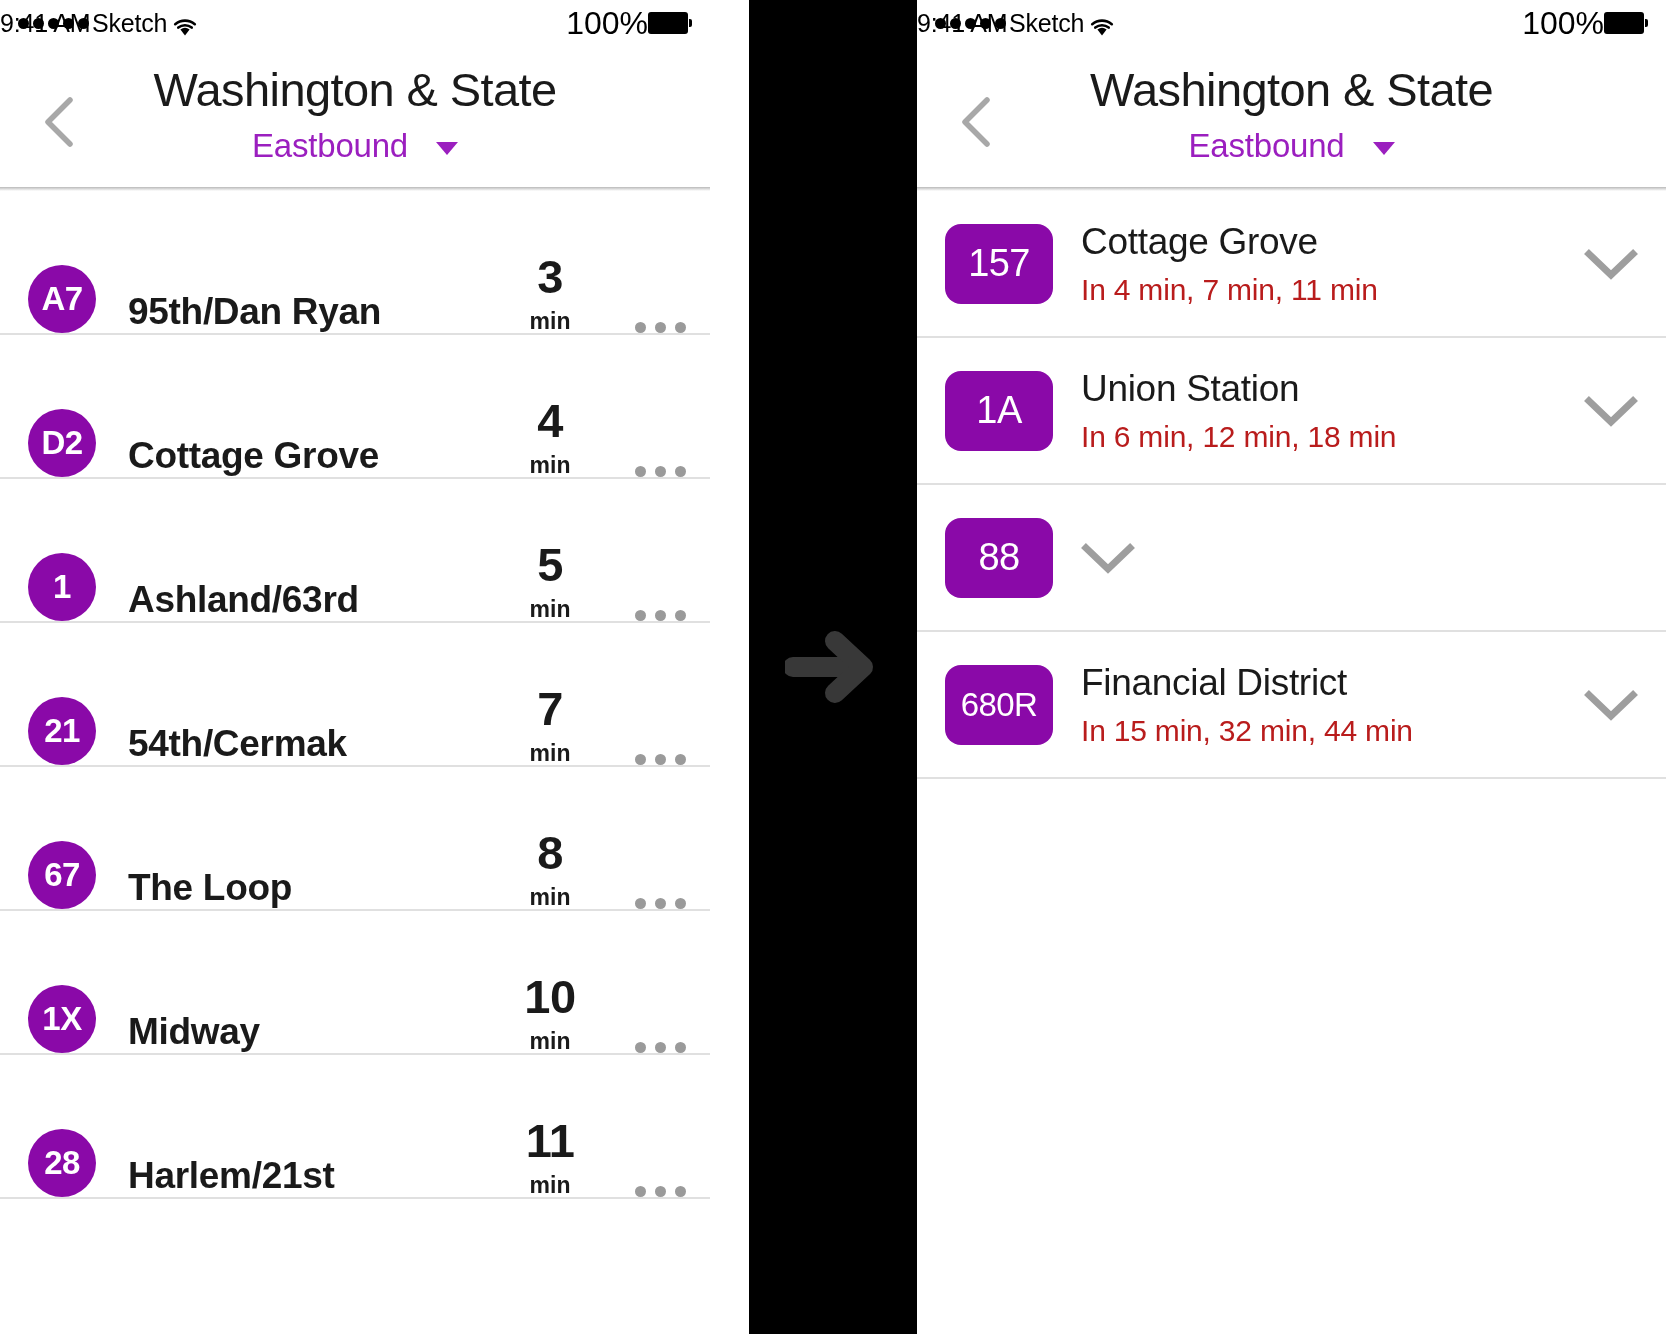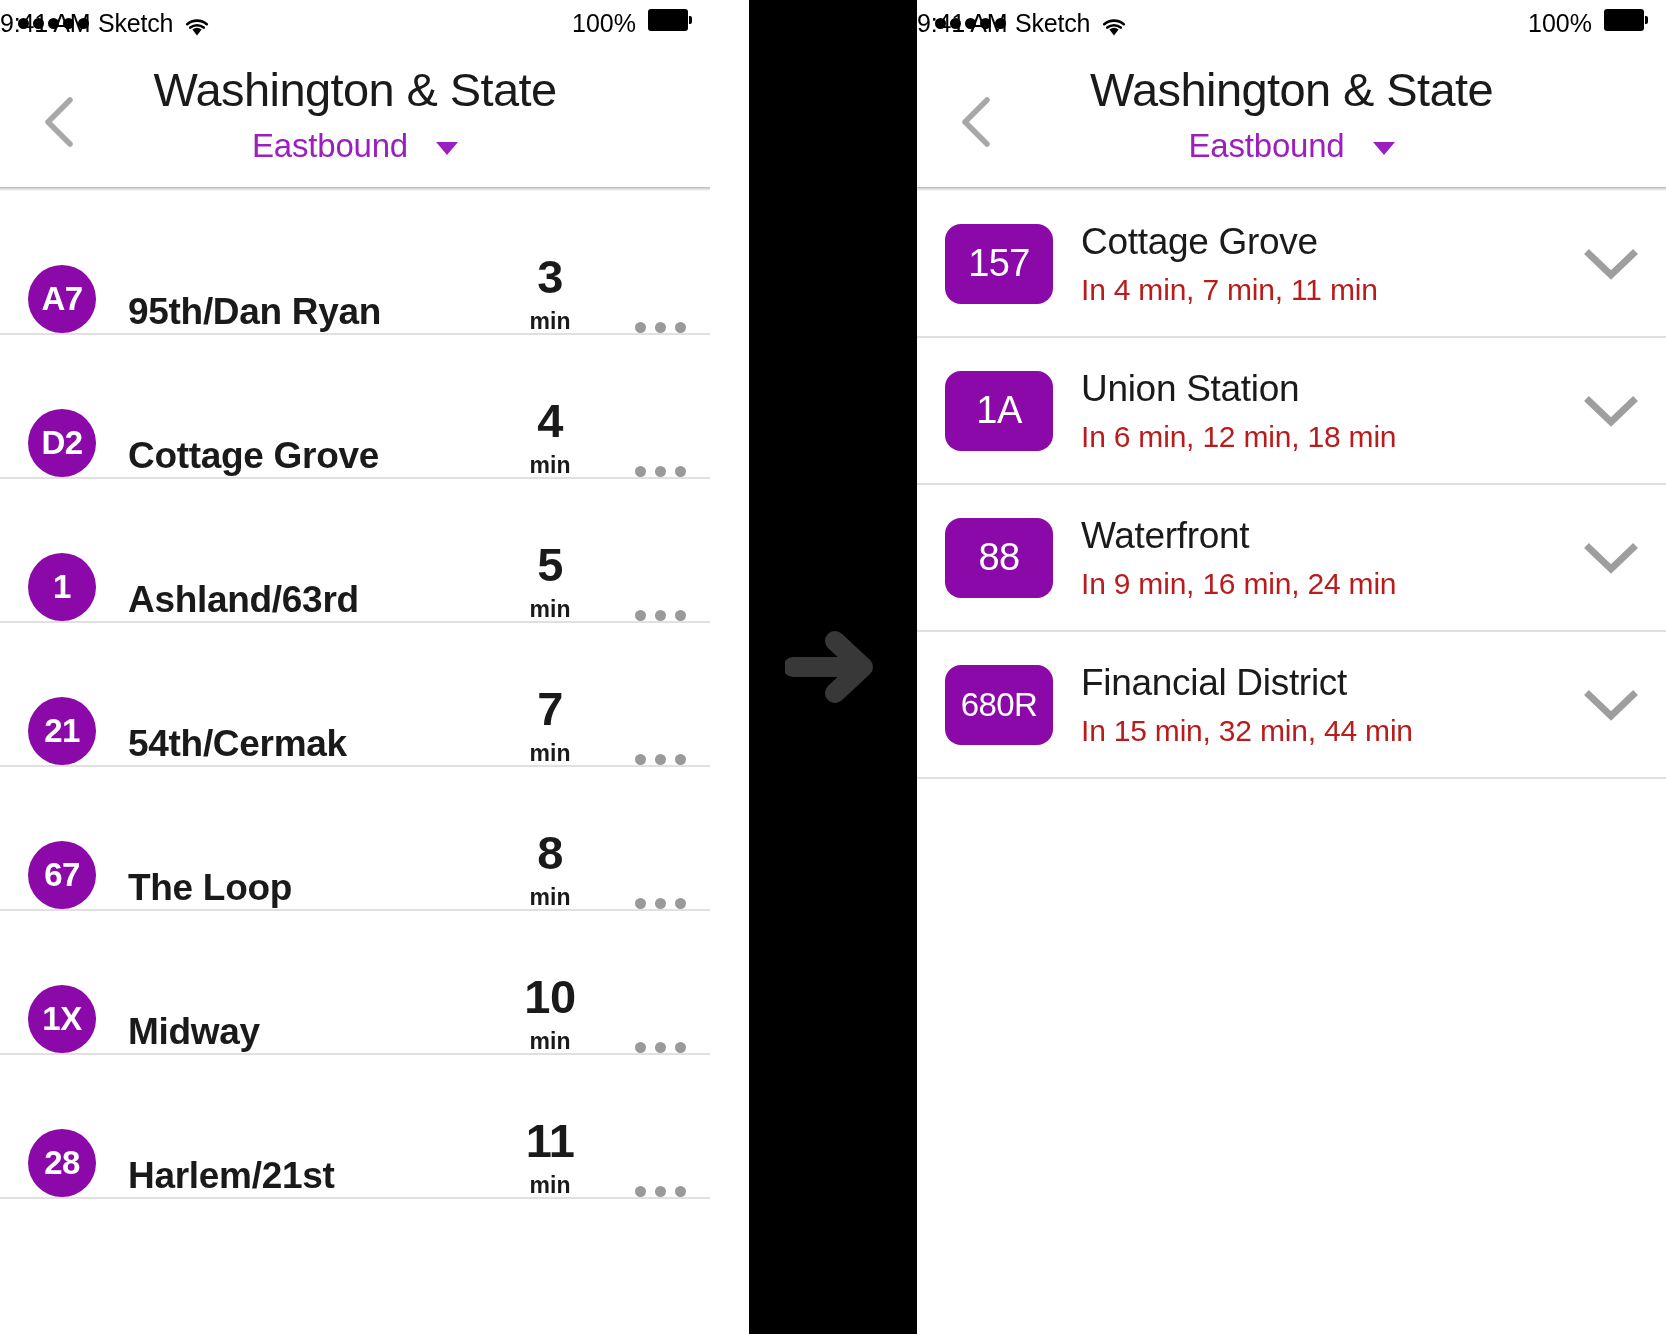--- a/index.html
+++ b/index.html
@@ -57,21 +57,21 @@
     display: flex;
     align-items: center;
     padding: 0 18px 0 18px;
     font-size: 26px;
     color: #000000;
     box-sizing: border-box;
   }
   .sb-left {
     display: flex;
     align-items: center;
-    gap: 9px;
+    gap: 3px;
   }
   .sb-dots {
     display: flex;
     gap: 4px;
     align-items: center;
   }
   .sb-dots i {
     display: block;
     width: 11px;
     height: 11px;
@@ -87,22 +87,23 @@
     position: absolute;
     left: 0; right: 0;
     font-size: 25px;
     font-weight: 400;
     letter-spacing: -0.2px;
     pointer-events: none;
   }
   .sb-right {
     margin-left: auto;
     display: flex;
-    gap: 12px;
-    font-size: 25px;
+    align-items: center;
+    gap: 0;
+    font-size: 32px;
   }
   .battery {
     position: relative;
     width: 44px;
     height: 22px;
     border: 0;
     background: transparent;
     display: block;
   }
   .battery .body {
@@ -521,24 +522,20 @@
         </div>
         <div class="chev">
           <svg viewBox="0 0 54 34" xmlns="http://www.w3.org/2000/svg">
             <polyline points="5,7 27,28 49,7" fill="none" stroke="#9e9e9e" stroke-width="7" stroke-linecap="square" stroke-linejoin="miter"></polyline>
           </svg>
         </div>
       </div>
 
       <div class="row-right">
         <div class="badge-square">88</div>
-        <div class="texts">
-          <div class="dest">Waterfront</div>
-          <div class="times">In 9 min, 16 min, 24 min</div>
-        </div>
         <div class="chev">
           <svg viewBox="0 0 54 34" xmlns="http://www.w3.org/2000/svg">
             <polyline points="5,7 27,28 49,7" fill="none" stroke="#9e9e9e" stroke-width="7" stroke-linecap="square" stroke-linejoin="miter"></polyline>
           </svg>
         </div>
       </div>
 
       <div class="row-right">
         <div class="badge-square small">680R</div>
         <div class="texts">

